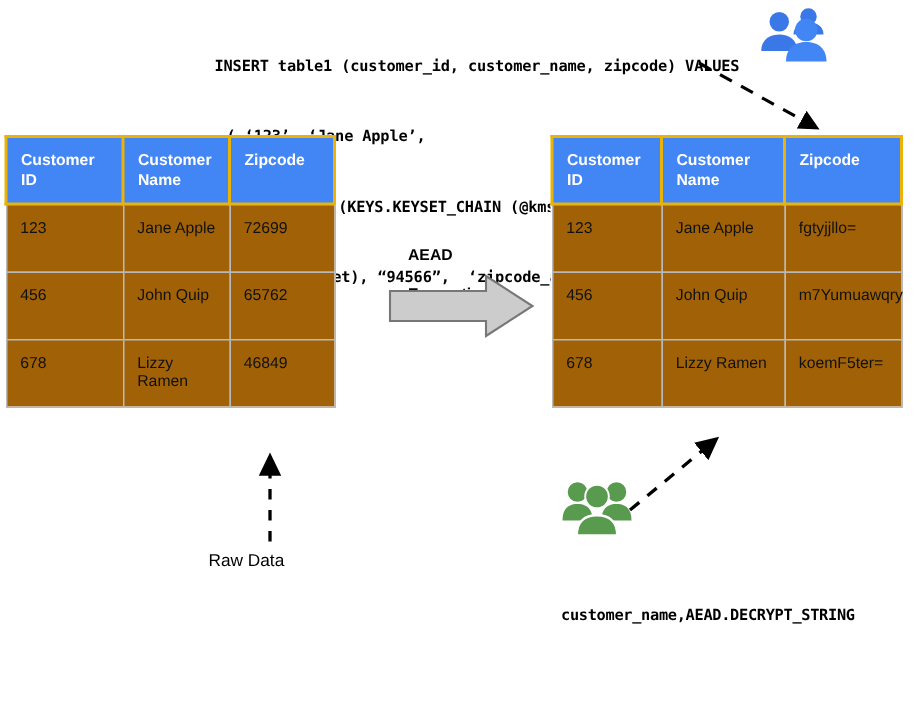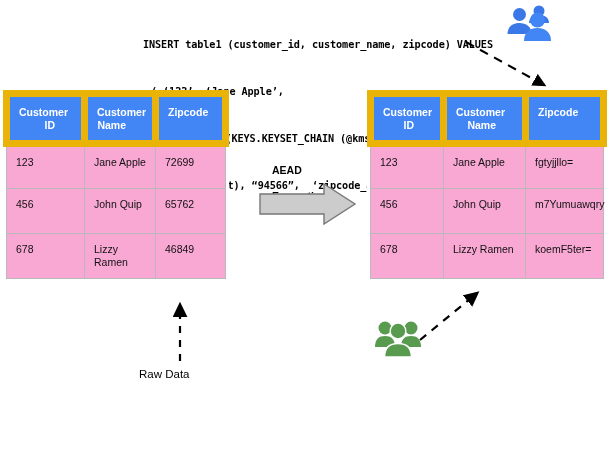--- a/index.html
+++ b/index.html
@@ -50,40 +50,40 @@
     position: absolute;
     border-collapse: collapse;
     table-layout: fixed;
     background: #ffffff;
   }
   .data-table th {
     background: #4285f4;
     color: #ffffff;
     font-size: 10.5px;
     font-weight: 700;
-    text-align: right;
+    text-align: left;
     vertical-align: top;
     padding: 9px 26px 9px 9px;
-    border: 7px solid #eab308;
+    border: 2px solid #eab308;
     line-height: 12.5px;
     height: 38px;
     box-sizing: border-box;
   }
   .data-table td {
     font-size: 10.5px;
     font-weight: 400;
     color: #111111;
     text-align: left;
     vertical-align: top;
     padding: 9px 8px 9px 9px;
     border: 1px solid #b9b9b9;
     line-height: 12.5px;
     height: 45px;
     box-sizing: border-box;
-    background: #f9a8d4;
+    background: #a16207;
   }
 
   #table-left { left: 3px; top: 90px; width: 219px; }
   #table-left col.c1 { width: 78px; }
   #table-left col.c2 { width: 71px; }
   #table-left col.c3 { width: 70px; }
 
   #table-right { left: 367px; top: 90px; width: 233px; }
   #table-right col.c1 { width: 73px; }
   #table-right col.c2 { width: 82px; }
@@ -282,17 +282,18 @@
     <defs>
       <marker id="ah3" markerWidth="8" markerHeight="8" refX="5" refY="3.4" orient="auto">
         <path d="M0,0 L7,3.4 L0,6.8 z" fill="#000"></path>
       </marker>
     </defs>
     <line x1="2" y1="58" x2="58" y2="12" stroke="#000" stroke-width="2.2" stroke-dasharray="8,7" marker-end="url(#ah3)"></line>
   </svg>
 </div>
 
 <div class="sql-block" id="select-sql">
+  <span class="ln">customer_name,AEAD.DECRYPT_STRING</span>
   
   
   
   
 </div>
 
 </body></html>

